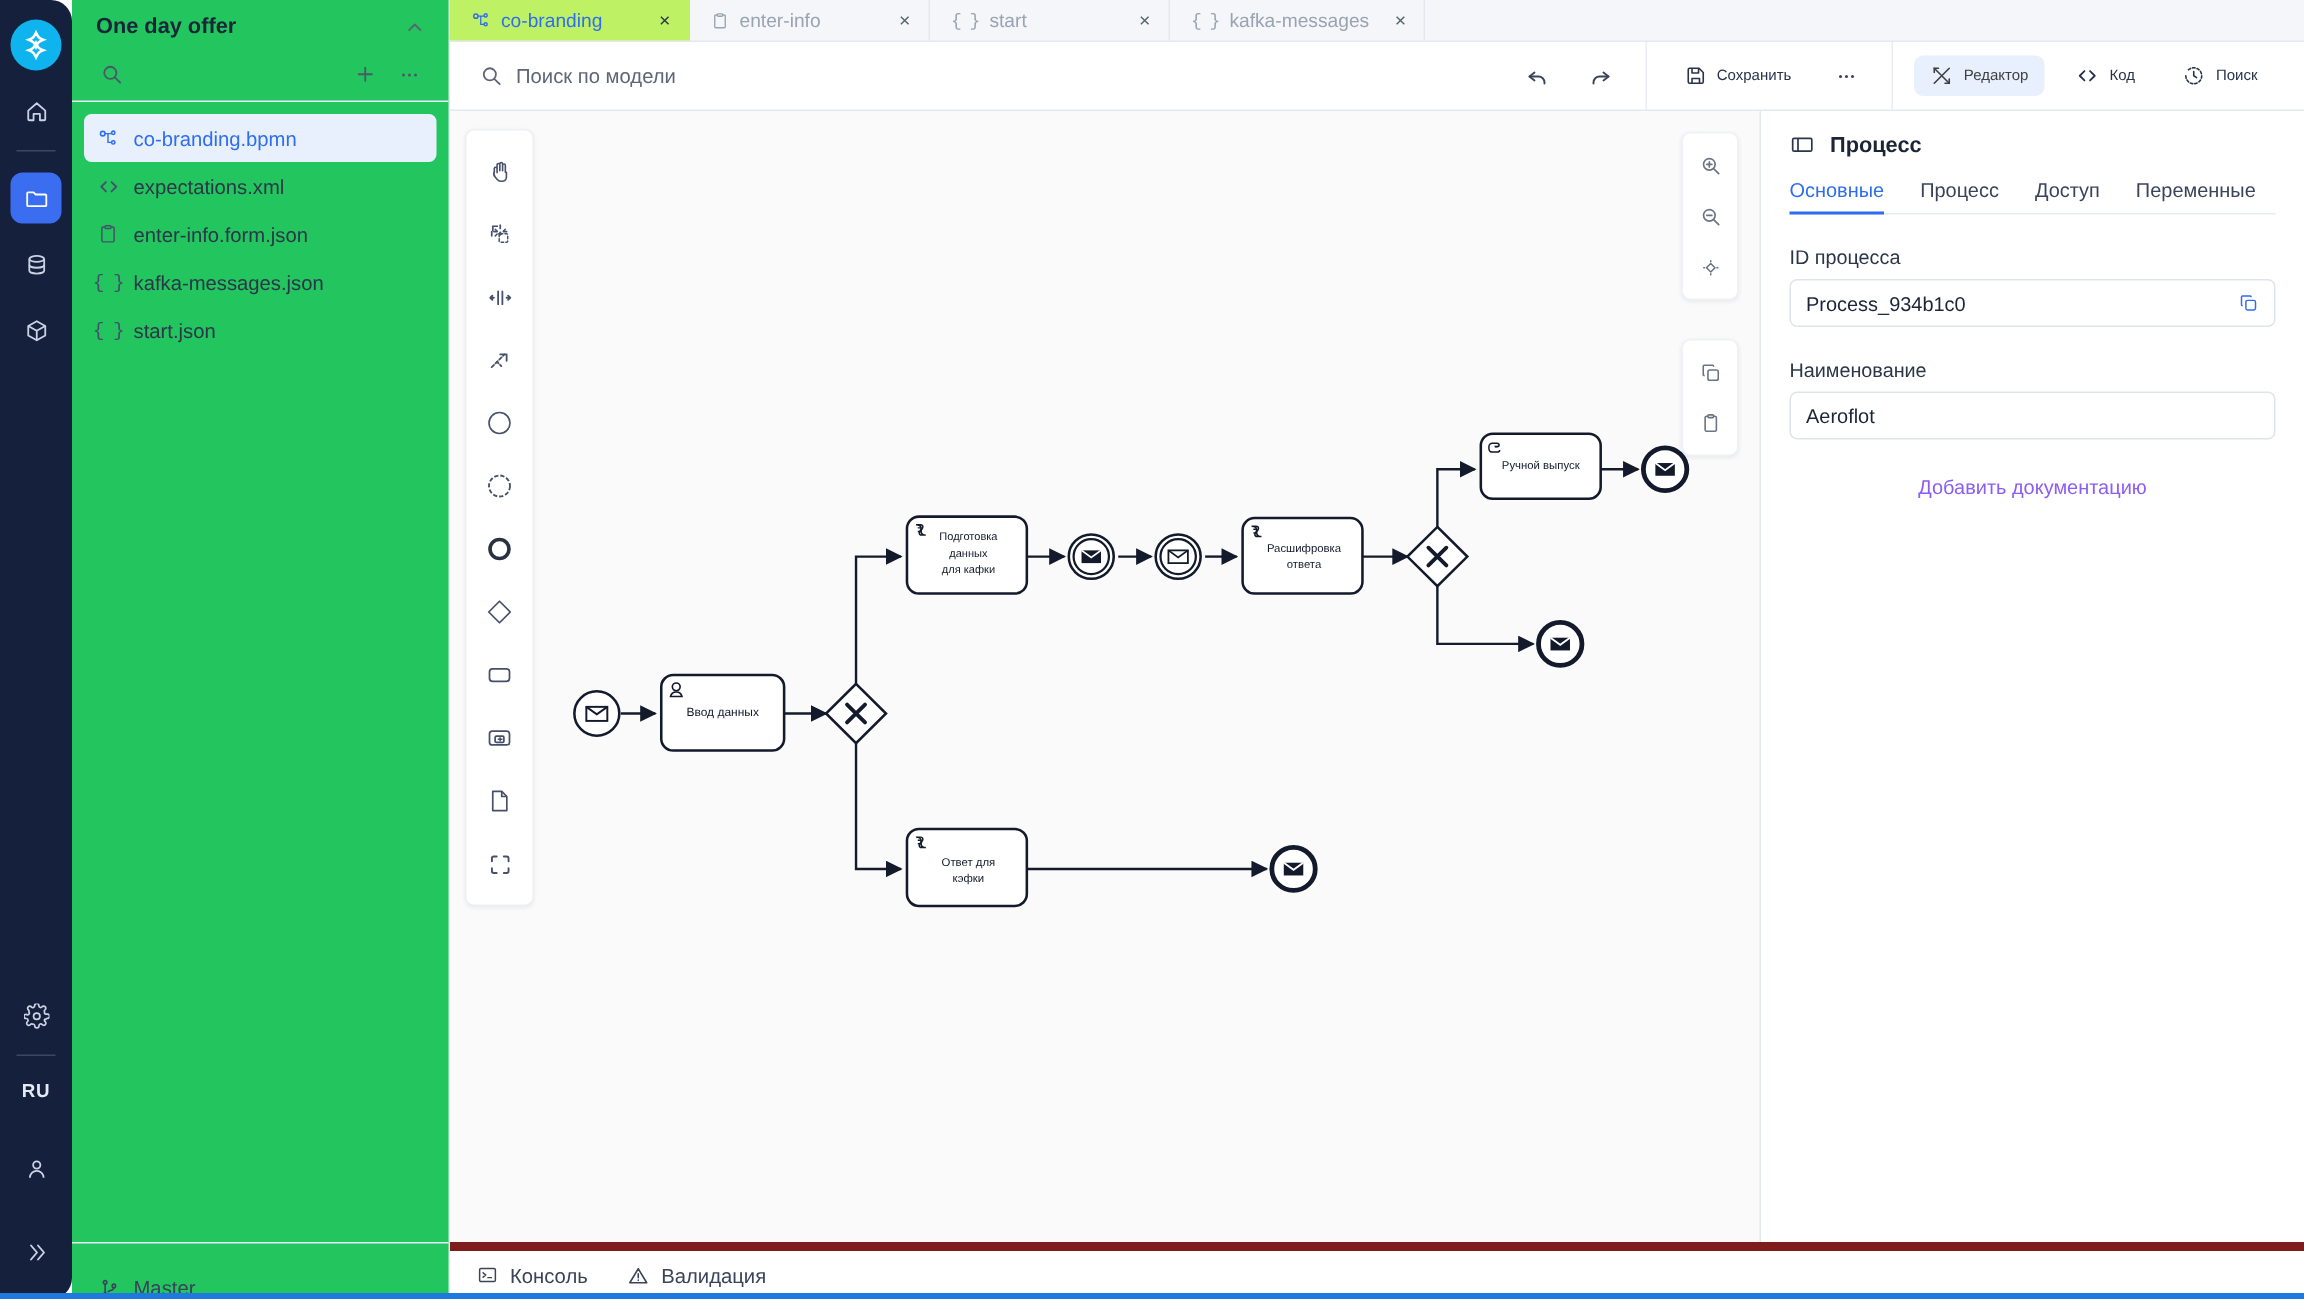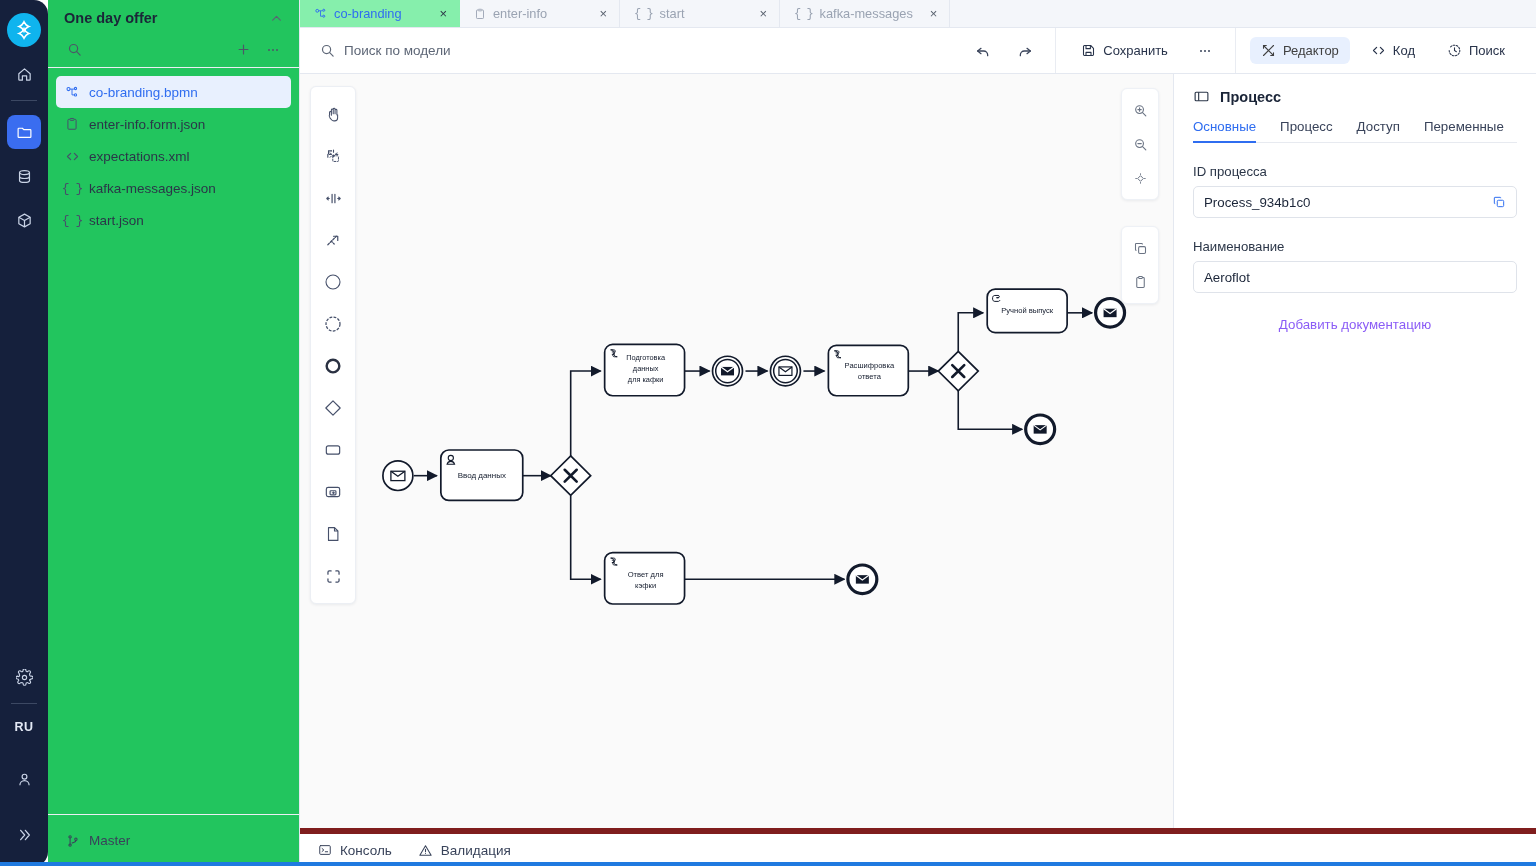--- a/index.html
+++ b/index.html
@@ -73,42 +73,42 @@
     font-size: 13.5px; color: #2b3648;
   }
   .file-item.active { background: #e8f0fe; color: #2f6df0; }
   .file-item .fi-ico {
     width: 16px; height: 16px; display: flex; align-items: center;
     justify-content: center; flex: 0 0 16px; color: #46506a;
   }
   .file-item.active .fi-ico { color: #2f6df0; }
   .brace { font-family: "Liberation Mono", monospace; font-size: 13px; letter-spacing: -1px; }
   .sb-foot {
-    height: 52px; border-top: 1px solid #eceff4;
-    display: flex; align-items: center; gap: 9px;
+    height: 38px; border-top: 1px solid #eceff4;
+    display: flex; align-items: flex-end; gap: 9px;
     padding: 0 18px; font-size: 13.5px; color: #39435a;
   }
 
   
   .main { flex: 1; height: 866px; display: flex; flex-direction: column; position: relative; }
 
   
   .tabbar {
     height: 28px; background: #f4f6fa;
     display: flex; align-items: stretch;
     border-bottom: 1px solid #e4e8f0;
   }
   .tab {
     display: flex; align-items: center; gap: 7px;
     padding: 0 12px 0 14px; font-size: 12.8px;
     color: #9aa3b2; cursor: pointer; position: relative;
     border-right: 1px solid #e4e8f0;
     min-width: 160px;
   }
-  .tab.active { background: #86efac; color: #2f6df0; border-right: 1px solid transparent; }
+  .tab.active { background: #bef264; color: #2f6df0; border-right: 1px solid transparent; }
   .tab .tlabel { flex: 1; white-space: nowrap; }
   .tab .tclose { color: #59626f; font-size: 13px; line-height: 1; padding-left: 10px; }
   .tab.active .tclose { color: #2b3648; }
   .tab .ticon { display: flex; align-items: center; }
 
   
   .toolbar {
     height: 46px; background: #fff;
     border-bottom: 1px solid #e4e8f0;
     display: flex; align-items: center;
@@ -116,21 +116,21 @@
   .model-search {
     flex: 1; display: flex; align-items: center; gap: 9px;
     padding-left: 20px; color: #5d6676; font-size: 13.5px;
     height: 100%; cursor: text;
   }
   .tb-group { display: flex; align-items: center; height: 100%; padding: 0 14px; gap: 10px; }
   .tb-group.bl { border-left: 1px solid #e9ecf2; }
   .tb-btn {
     display: flex; align-items: center; gap: 7px;
     padding: 6px 11px; border-radius: 6px;
-    font-size: 13px; color: #28334a; cursor: pointer;
+    font-size: 10px; color: #28334a; cursor: pointer;
   }
   .tb-btn.sel { background: #e8f0fe; color: #404040; }
   .tb-icon-only { padding: 6px 8px; color: #39435a; cursor: pointer; border-radius: 6px; display:flex; align-items:center;}
 
   
   .canvas-wrap { flex: 1; position: relative; display: flex; }
   .canvas {
     flex: 1; position: relative;
     background: #fafafa;
     border-right: 1px solid #e4e8f0;
@@ -316,34 +316,34 @@
             <circle cx="6" cy="7" r="2.6"></circle>
               <circle cx="18" cy="6" r="1.9"></circle>
               <circle cx="18" cy="17" r="1.9"></circle>
             <path d="M8.6 7h3.4v10h4M12 7h4" stroke-width="1.6"></path>
           </svg>
         </span>
         <span>co-branding.bpmn</span>
       </div>
       <div class="file-item">
         <span class="fi-ico">
+          <svg width="15" height="15" viewBox="0 0 24 24" fill="none" stroke="currentColor" stroke-width="1.9" stroke-linecap="round" stroke-linejoin="round">
+            <path d="M9 7l-5 5 5 5M15 7l5 5-5 5"></path>
+          </svg>
+        </span>
+        <span>expectations.xml</span>
+      </div>
+      <div class="file-item">
+        <span class="fi-ico">
           <svg width="14" height="14" viewBox="0 0 24 24" fill="none" stroke="currentColor" stroke-width="1.7" stroke-linejoin="round">
             <path d="M8 4H6.5A1.5 1.5 0 005 5.5v14A1.5 1.5 0 006.5 21h11a1.5 1.5 0 001.5-1.5v-14A1.5 1.5 0 0017.5 4H16"></path>
             <rect x="8.5" y="2.5" width="7" height="3.2" rx="1"></rect>
           </svg>
         </span>
         <span>enter-info.form.json</span>
-      </div>
-      <div class="file-item">
-        <span class="fi-ico">
-          <svg width="15" height="15" viewBox="0 0 24 24" fill="none" stroke="currentColor" stroke-width="1.9" stroke-linecap="round" stroke-linejoin="round">
-            <path d="M9 7l-5 5 5 5M15 7l5 5-5 5"></path>
-          </svg>
-        </span>
-        <span>expectations.xml</span>
       </div>
       <div class="file-item">
         <span class="fi-ico brace">{&nbsp;}</span>
         <span>kafka-messages.json</span>
       </div>
       <div class="file-item">
         <span class="fi-ico brace">{&nbsp;}</span>
         <span>start.json</span>
       </div>
     </div>

